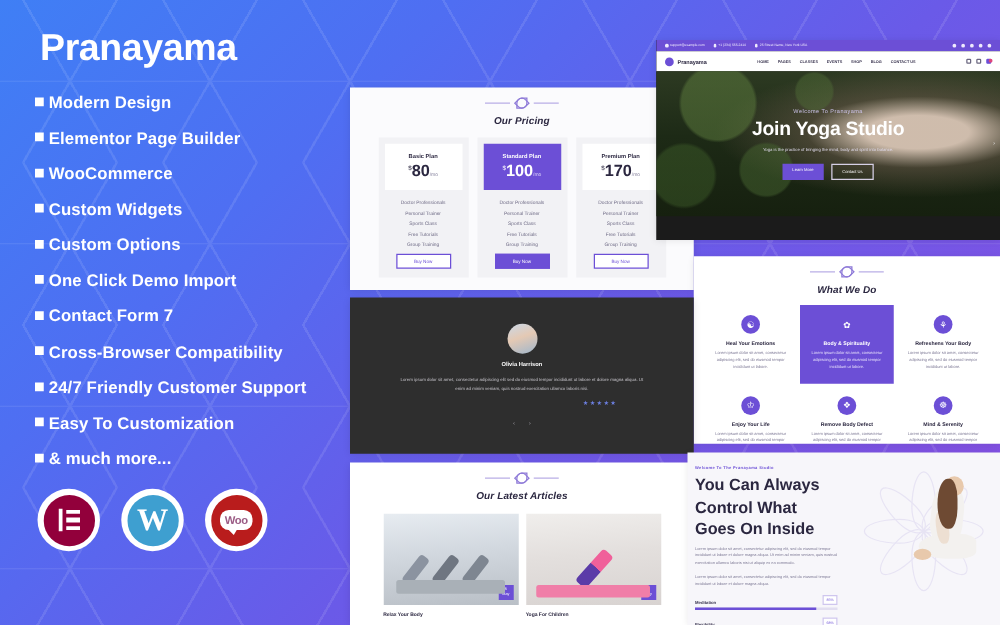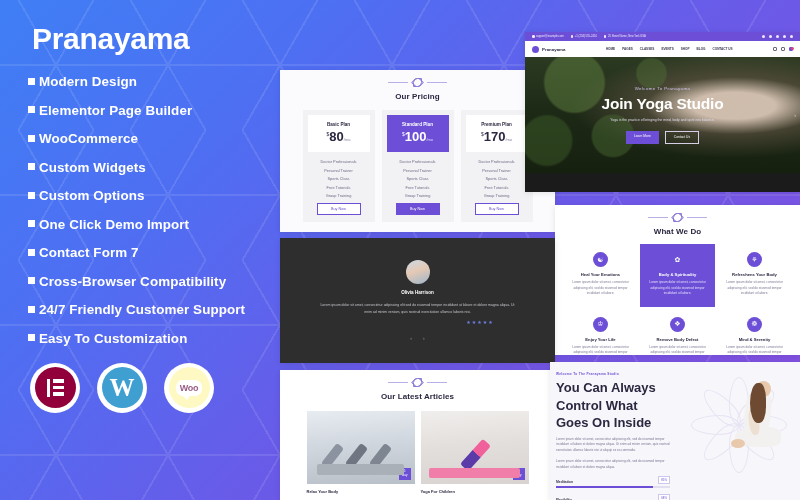--- a/index.html
+++ b/index.html
@@ -47,21 +47,21 @@
     width:50px; height:50px; border-radius:50%;
     background:#ffffff; display:flex; align-items:center; justify-content:center;
   }
   .badge-disc {
     width:41px; height:41px; border-radius:50%;
     display:flex; align-items:center; justify-content:center;
     color:#fff; font-weight:bold;
   }
   .badge-elementor .badge-disc { background:#92003b; }
   .badge-wordpress .badge-disc { background:#3e9fd0; }
-  .badge-woo .badge-disc { background:#fef9c3; }
+  .badge-woo .badge-disc { background:#b91c1c; }
   .el-glyph { display:flex; gap:2.5px; align-items:center; }
   .el-bar-v { width:3.5px; height:18px; background:#fff; }
   .el-bars { display:flex; flex-direction:column; gap:3px; }
   .el-bar-h { width:11px; height:3.5px; background:#fff; }
   .wp-glyph { font-size:25px; font-family:"Liberation Serif", serif; line-height:1; }
   .woo-glyph { font-size:9px; font-weight:bold; letter-spacing:-.3px;
     background:#fff; color:#9b5c85; border-radius:7px; padding:3px 4px 3px 4px;
     position:relative; }
   .woo-glyph:after{ content:""; position:absolute; left:6px; bottom:-4px;
     border-left:5px solid transparent; border-right:3px solid transparent;
@@ -74,21 +74,21 @@
   
   .shot-pricing { left:280px; top:70px; width:275px; height:162px; background:#fbfbfd; }
   .sec-head { text-align:center; padding-top:7px; }
   .orn { display:flex; align-items:center; justify-content:center; gap:4px; }
   .orn-line { width:20px; height:1px; background:#b9aee6; }
   .orn-mark { width:11px; height:11px; position:relative; }
   .orn-mark:before, .orn-mark:after{
     content:""; position:absolute; inset:1px; border:1.1px solid #8e7ad8; border-radius:50% 0;
   }
   .orn-mark:after{ transform:rotate(45deg); }
-  .sec-title { font-size:8px; font-weight:bold; color:#2b2740; margin-top:4px; letter-spacing:.1px;}
+  .sec-title { font-size:8px; font-weight:bold; color:#2b2740; margin-top:4px; letter-spacing:.1px;font-style:italic;}
   .price-row { display:flex; gap:7px; justify-content:center; margin-top:9px; }
   .price-card { width:72px; background:#f2f2f5; padding:5px; }
   .price-head { background:#fff; padding:7px 4px 8px; text-align:center; }
   .price-card.featured .price-head { background:#6c4fd6; }
   .price-name { font-size:4.6px; font-weight:bold; color:#2b2740; }
   .price-card.featured .price-name { color:#fff; }
   .price-amt { font-size:13px; font-weight:bold; color:#2b2740; margin-top:2px; }
   .price-card.featured .price-amt { color:#fff; }
   .price-amt sup { font-size:5px; vertical-align:super; font-weight:normal; }
   .price-amt sub { font-size:4px; vertical-align:baseline; color:#8a86a0; font-weight:normal; }
@@ -266,20 +266,24 @@
         <span class="feat-label">Cross-Browser Compatibility</span>
       </li>
       <li class="feat-item">
         <span class="feat-bullet"></span>
         <span class="feat-label">24/7 Friendly Customer Support</span>
       </li>
       <li class="feat-item">
         <span class="feat-bullet"></span>
         <span class="feat-label">Easy To Customization</span>
       </li>
+      <li class="feat-item">
+        <span class="feat-bullet"></span>
+        <span class="feat-label">&amp; much more...</span>
+      </li>
     </ul>
     <div class="badges">
       <div class="badge badge-elementor">
         <div class="badge-disc">
           <span class="el-glyph">
             <span class="el-bar-v"></span>
             <span class="el-bars">
                 <span class="el-bar-h"></span>
                 <span class="el-bar-h"></span>
                 <span class="el-bar-h"></span>

